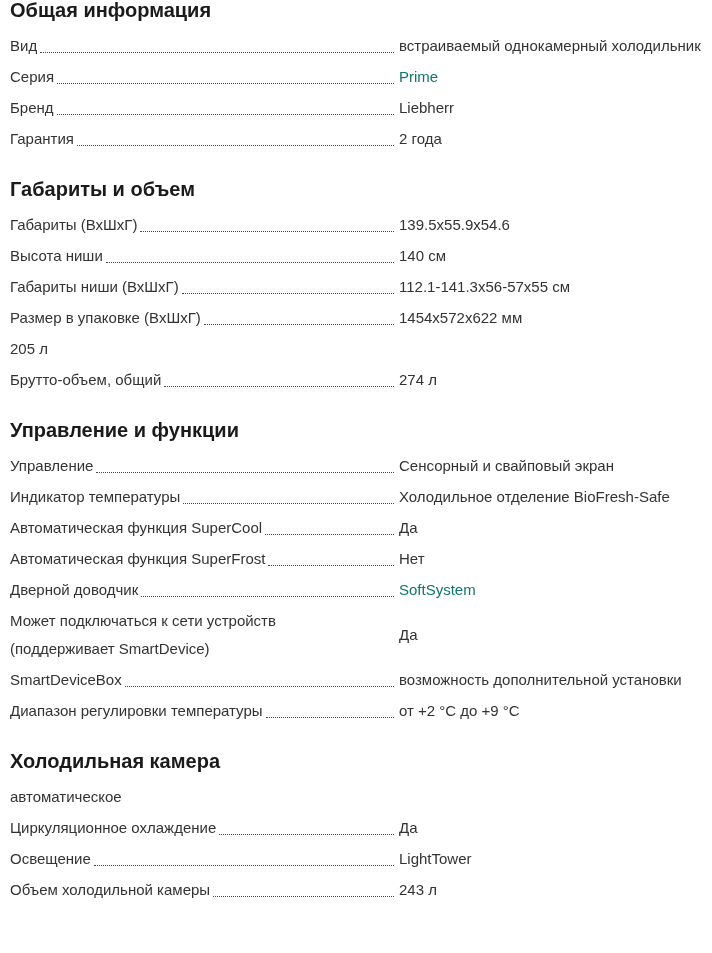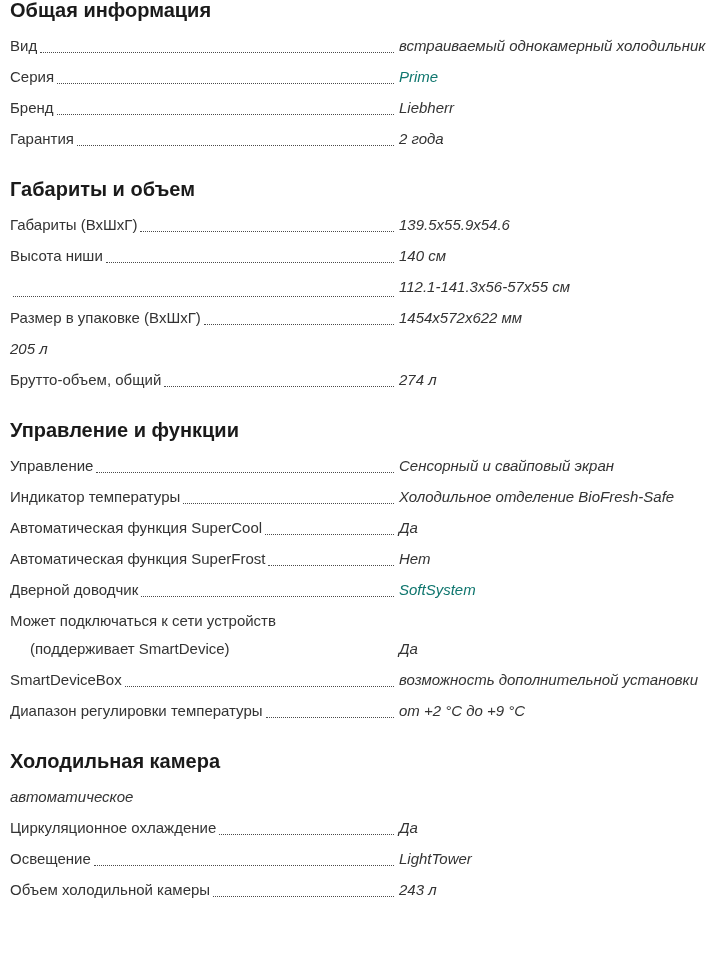--- a/index.html
+++ b/index.html
@@ -27,51 +27,49 @@
     line-height: 26px;
     font-weight: 700;
     color: #1a1a1a;
     margin: 22px 0 7px 0;
   }
   .spec-section:first-child .section-title {
     margin-top: -3px;
   }
   .row {
     display: flex;
-    align-items: flex-end;
+    align-items: center;
     padding: 5px 0;
   }
   .cell-label {
     flex: 0 0 389px;
     max-width: 389px;
     display: flex;
     align-items: flex-start;
   }
   .label {
     color: #333333;
   }
   .label-line2 {
     display: block;
     margin-top: 7px;
-    margin-left: 20px;
   }
   .leader {
     flex: 1 1 auto;
     height: 17px;
     border-bottom: 1px dotted #4a4a4a;
     margin: 0 5px 0 3px;
     min-width: 8px;
   }
   .leader.hidden {
     border-bottom: none;
   }
   .cell-value {
     flex: 1 1 auto;
     color: #333333;
-    font-style: italic;
   }
   .cell-value.muted-link {
     color: #0f766e;
     cursor: pointer;
   }
 </style>
 </head>
 <body>
 
 <div class="page">
@@ -127,20 +125,21 @@
   <div class="row">
     <div class="cell-label">
       <span class="label">Высота ниши</span>
       <span class="leader"></span>
     </div>
     <div class="cell-value">140 см</div>
   </div>
 
   <div class="row">
     <div class="cell-label">
+      <span class="label">Габариты ниши (ВхШхГ)</span>
       <span class="leader"></span>
     </div>
     <div class="cell-value">112.1-141.3x56-57x55 см</div>
   </div>
 
   <div class="row">
     <div class="cell-label">
       <span class="label">Размер в упаковке (ВхШхГ)</span>
       <span class="leader"></span>
     </div>

